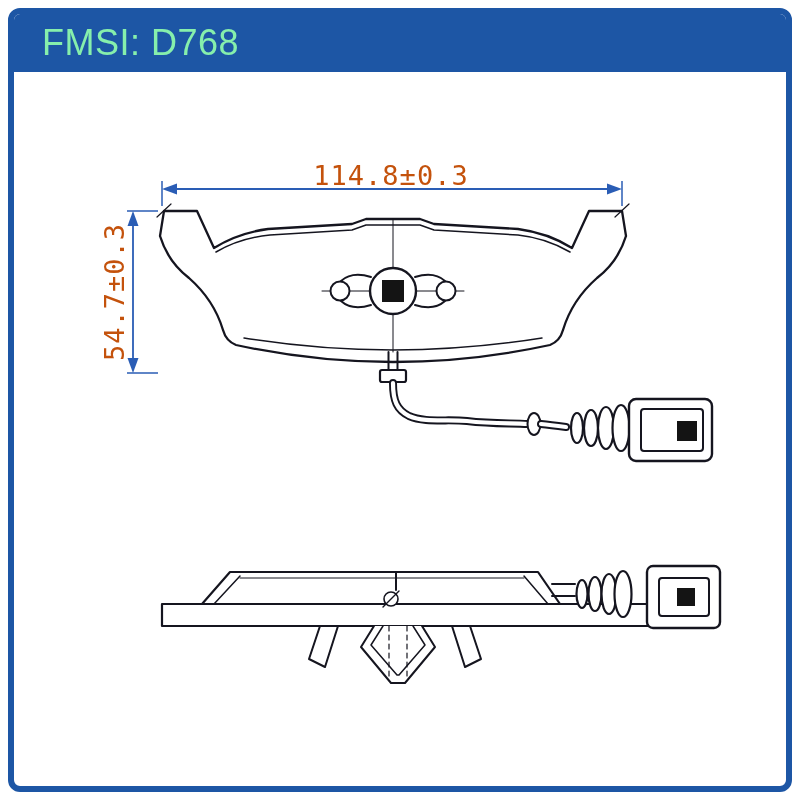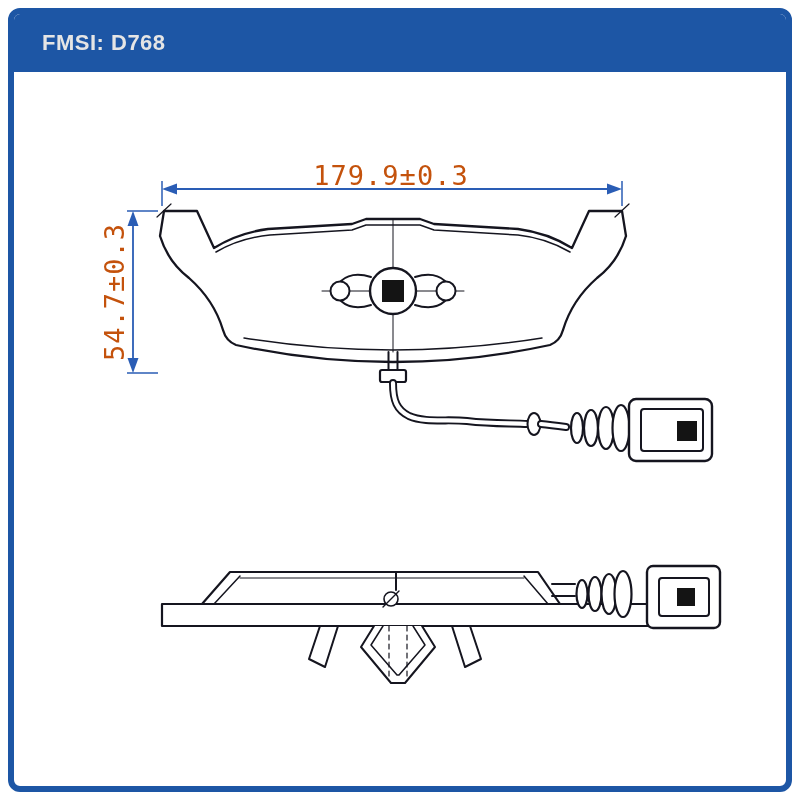--- a/index.html
+++ b/index.html
@@ -6,21 +6,21 @@
   body{width:800px;height:800px;position:relative;font-family:"Liberation Sans",sans-serif;overflow:hidden;}
   .frame{
     position:absolute;left:8px;top:8px;right:8px;bottom:8px;
     border:6px solid #1d56a5;border-radius:12px;background:#ffffff;overflow:hidden;
   }
   .header{
     position:absolute;left:0;top:0;right:0;height:58px;background:#1d56a5;
     display:flex;align-items:center;padding-left:28px;box-sizing:border-box;
   }
   .header .title{
-    color:#e5e5e5;font-size:22px;font-weight:bold;letter-spacing:0.5px;
+    color:#86efac;font-size:36px;font-weight:normal;letter-spacing:0.5px;
   }
   .drawing-svg{position:absolute;left:0;top:0;width:800px;height:800px;pointer-events:none;}
   .dim-label{
     position:absolute;color:#c4520c;font-family:"DejaVu Sans Mono",monospace;
     font-size:27px;white-space:nowrap;letter-spacing:1px;
   }
   .dim-w{left:391px;top:160px;transform:translateX(-50%);}
   .dim-h{left:114px;top:292px;transform:translate(-50%,-50%) rotate(-90deg);}
 </style>
 </head>
@@ -125,14 +125,14 @@
   </g>
   <g stroke="#2a5db5" fill="#2a5db5">
     <line stroke-width="1.5" x1="127" y1="211" x2="158" y2="211"></line>
     <line stroke-width="1.5" x1="127" y1="373" x2="158" y2="373"></line>
     <line stroke-width="1.8" x1="133" y1="225" x2="133" y2="359"></line>
     <polygon stroke="none" points="133,211 127.5,226 138.5,226"></polygon>
     <polygon stroke="none" points="133,373 127.5,358 138.5,358"></polygon>
   </g>
 </svg>
 
-<div class="dim-label dim-w">179.9±0.3</div>
+<div class="dim-label dim-w">114.8±0.3</div>
 <div class="dim-label dim-h">54.7±0.3</div>
 
 </body></html>

